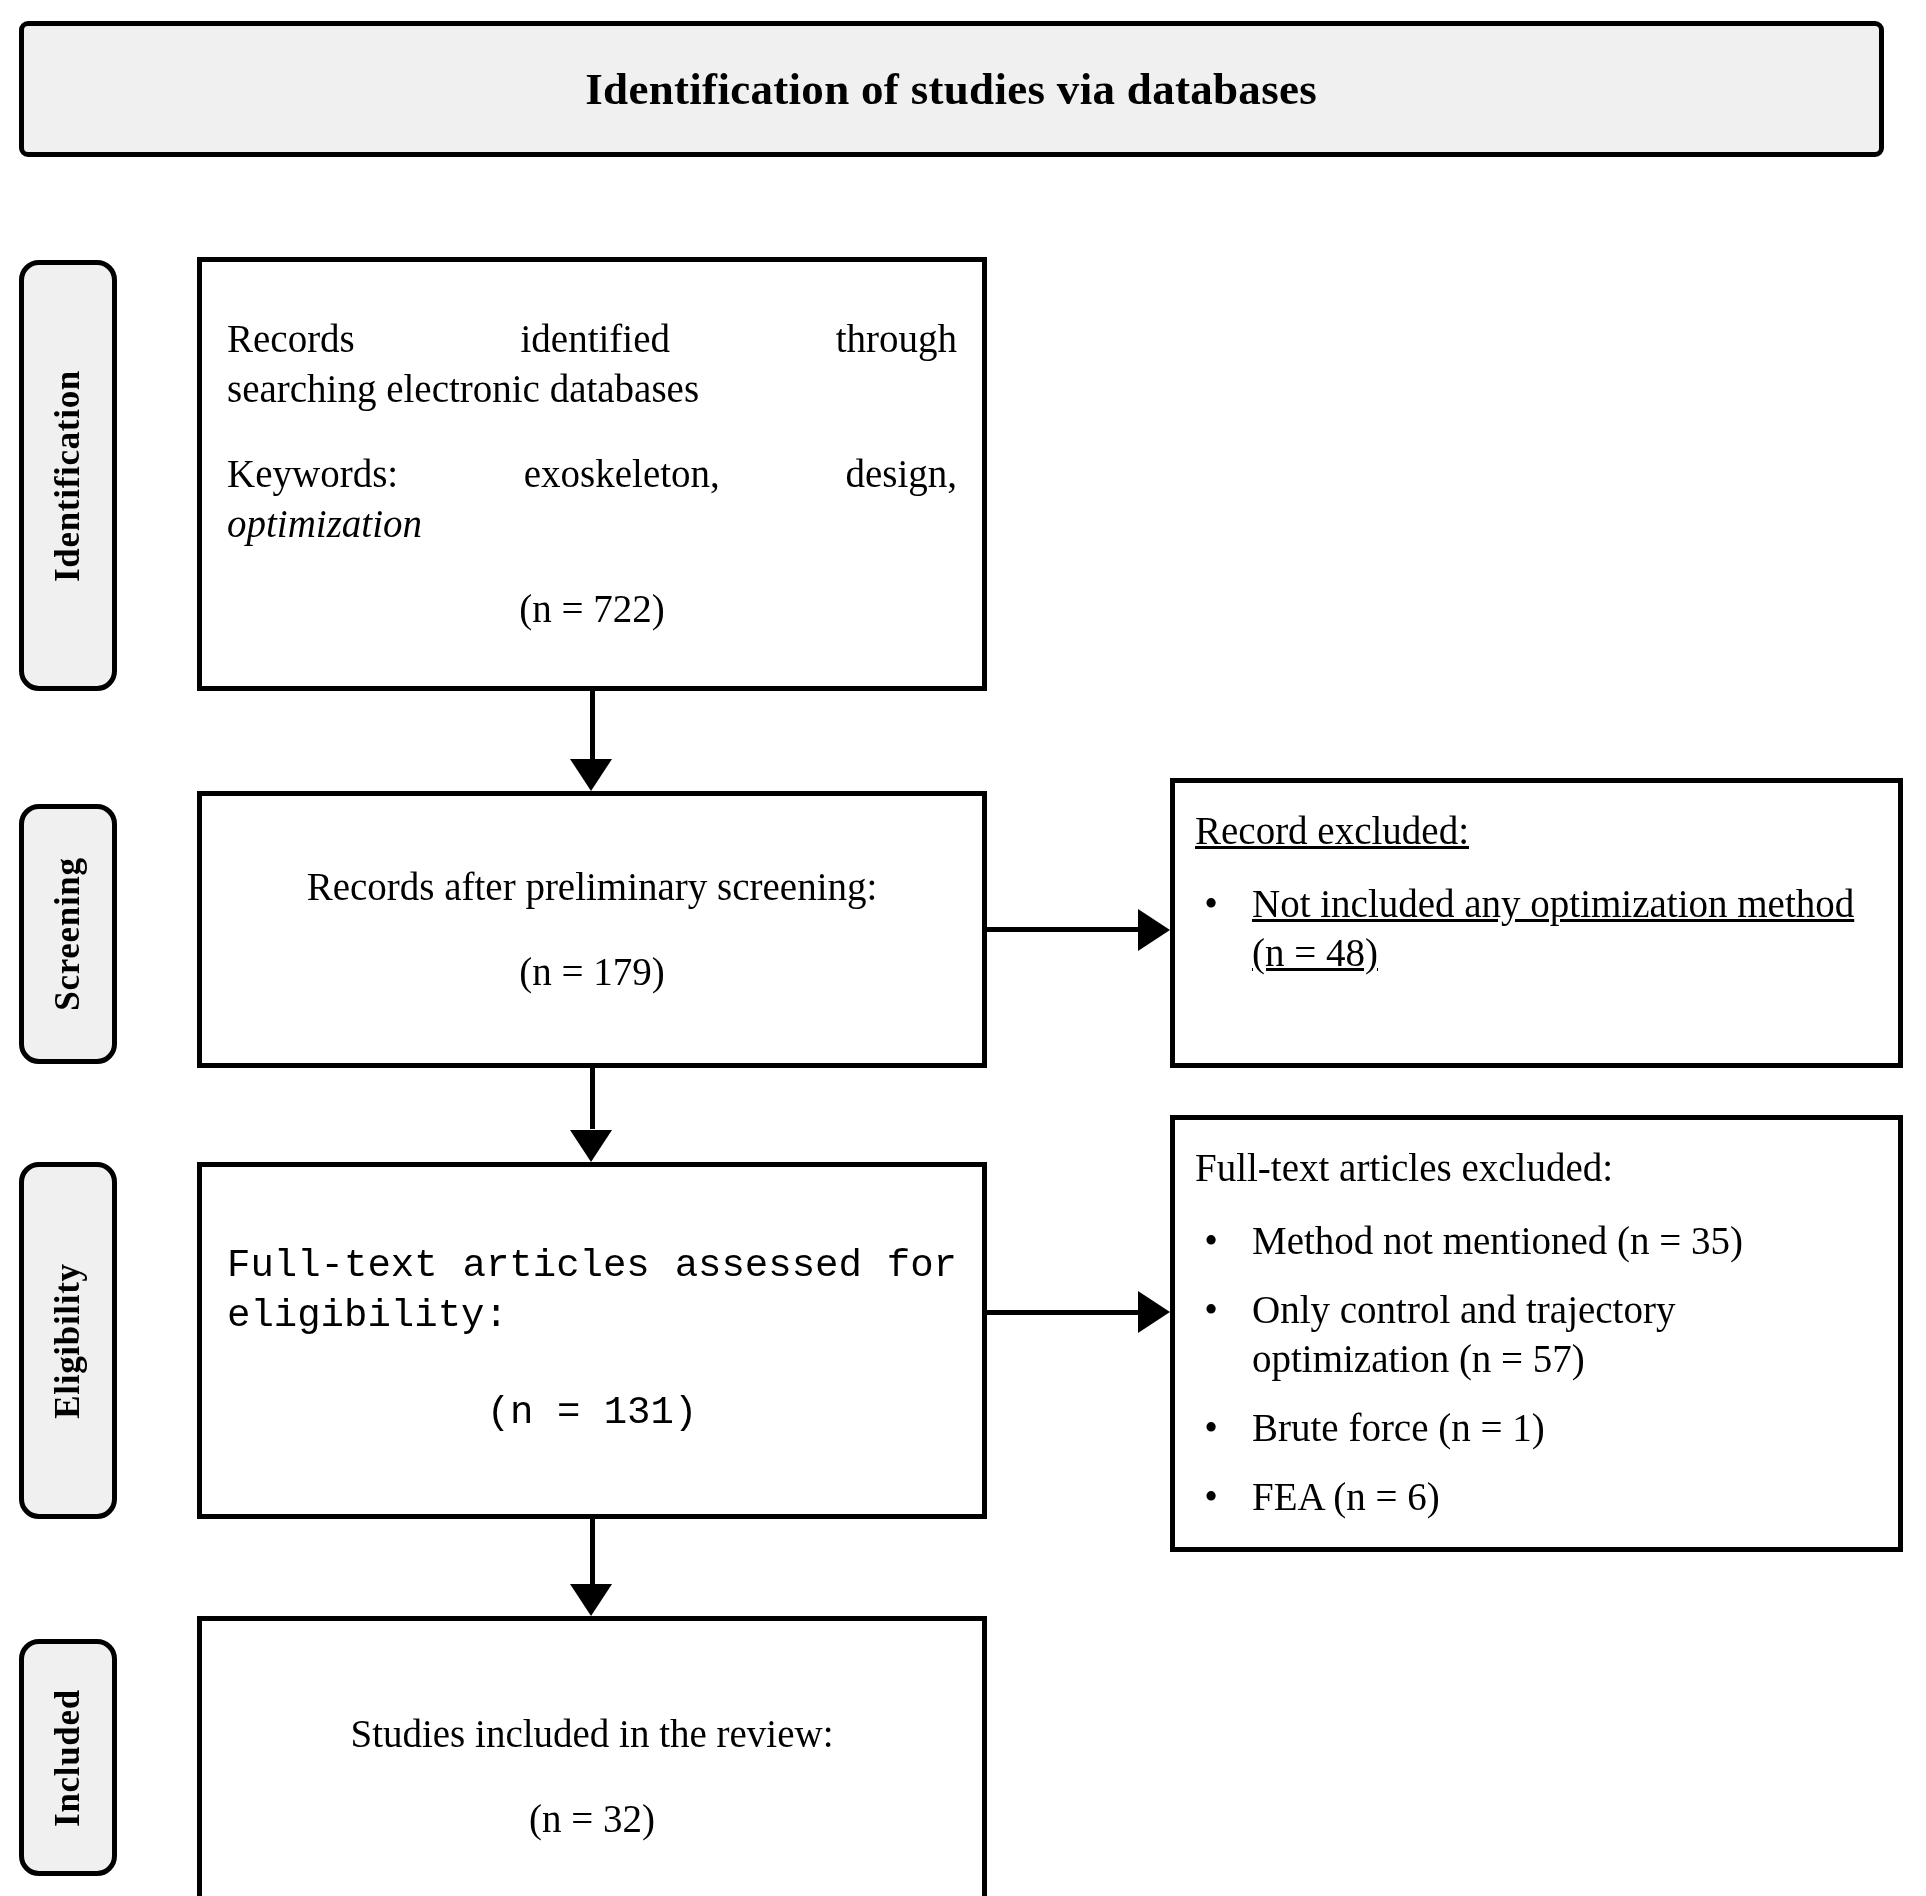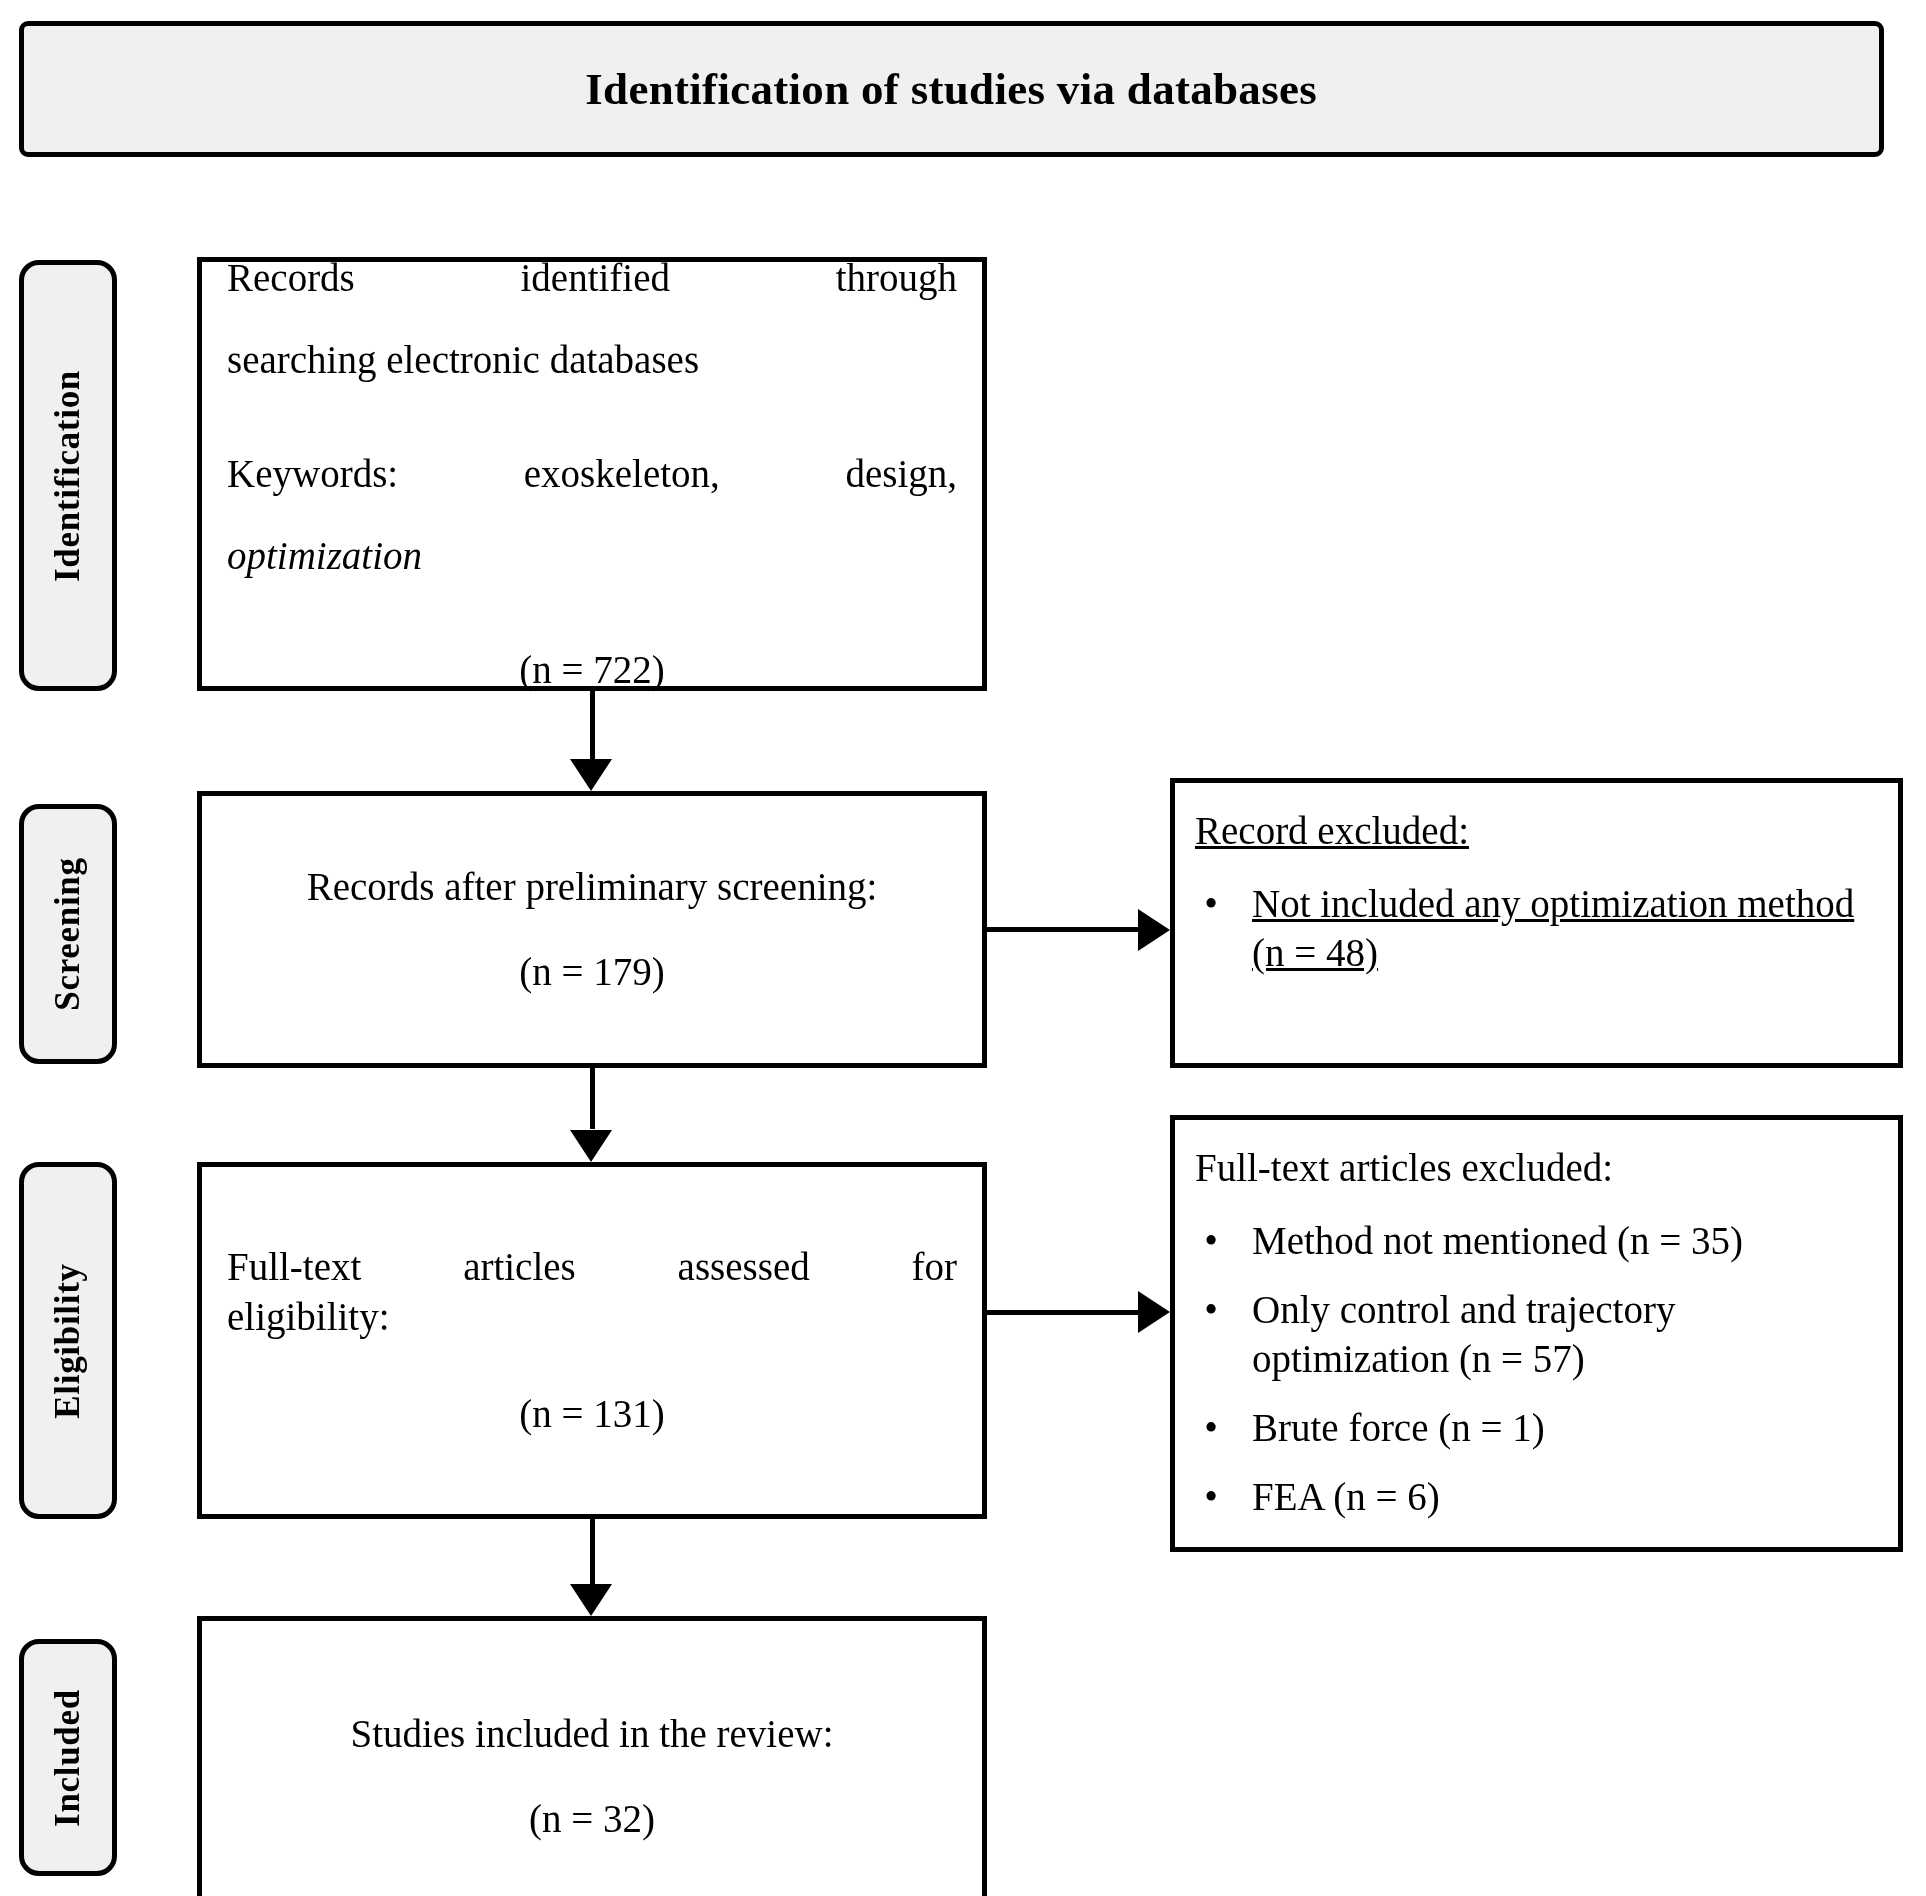--- a/index.html
+++ b/index.html
@@ -175,21 +175,21 @@
   </div>
 
   <div class="stage-pill" style="top:1162px; height:357px;">
     <div class="stage-pill-label">Eligibility</div>
   </div>
 
   <div class="stage-pill" style="top:1639px; height:237px;">
     <div class="stage-pill-label">Included</div>
   </div>
 
-  <div class="flow-box" style="left:197px; top:257px; width:790px; height:434px;gap:32px;">
+  <div class="flow-box" style="left:197px; top:257px; width:790px; height:434px;">
     <div class="box-line justified">Records identified through</div>
     <div class="box-line left">searching electronic databases</div>
     <div class="gap-md"></div>
     <div class="box-line justified">
       <span>Keywords:</span>
       <span class="italic">exoskeleton, design,</span>
     </div>
     <div class="box-line left italic">optimization</div>
     <div class="gap-md"></div>
     <div class="box-line center">(n = 722)</div>
@@ -214,21 +214,21 @@
       <li class="bullet-item">
         <span class="bullet-dot">•</span>
         <span>Not included any optimization method (n = 48)</span>
       </li>
     </ul>
   </div>
 
   <div class="conn-v-line" style="left:590px; top:1068px; height:61px;"></div>
   <div class="arrow-down" style="left:570px; top:1130px;"></div>
 
-  <div class="flow-box" style="left:197px; top:1162px; width:790px; height:357px;">
+  <div class="flow-box" style="left:197px; top:1162px; width:790px; height:357px;font-family:Liberation Mono, monospace;">
     <div class="box-line justified">Full-text articles assessed for</div>
     <div class="box-line left">eligibility:</div>
     <div class="gap-lg"></div>
     <div class="box-line center">(n = 131)</div>
   </div>
 
   <div class="conn-h-line" style="left:987px; top:1310px; width:151px;"></div>
   <div class="arrow-right" style="left:1138px; top:1291px;"></div>
 
   <div class="flow-box right-box" style="left:1170px; top:1115px; width:733px; height:437px;">

